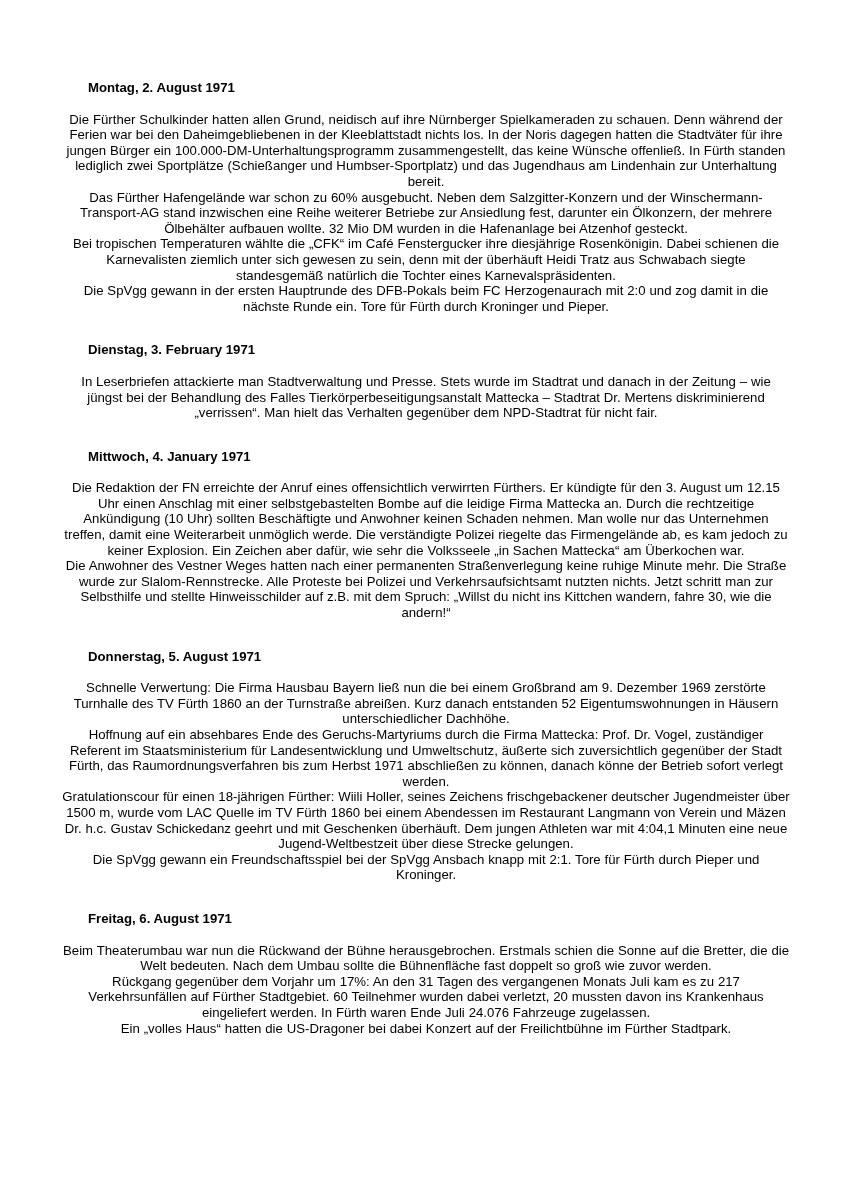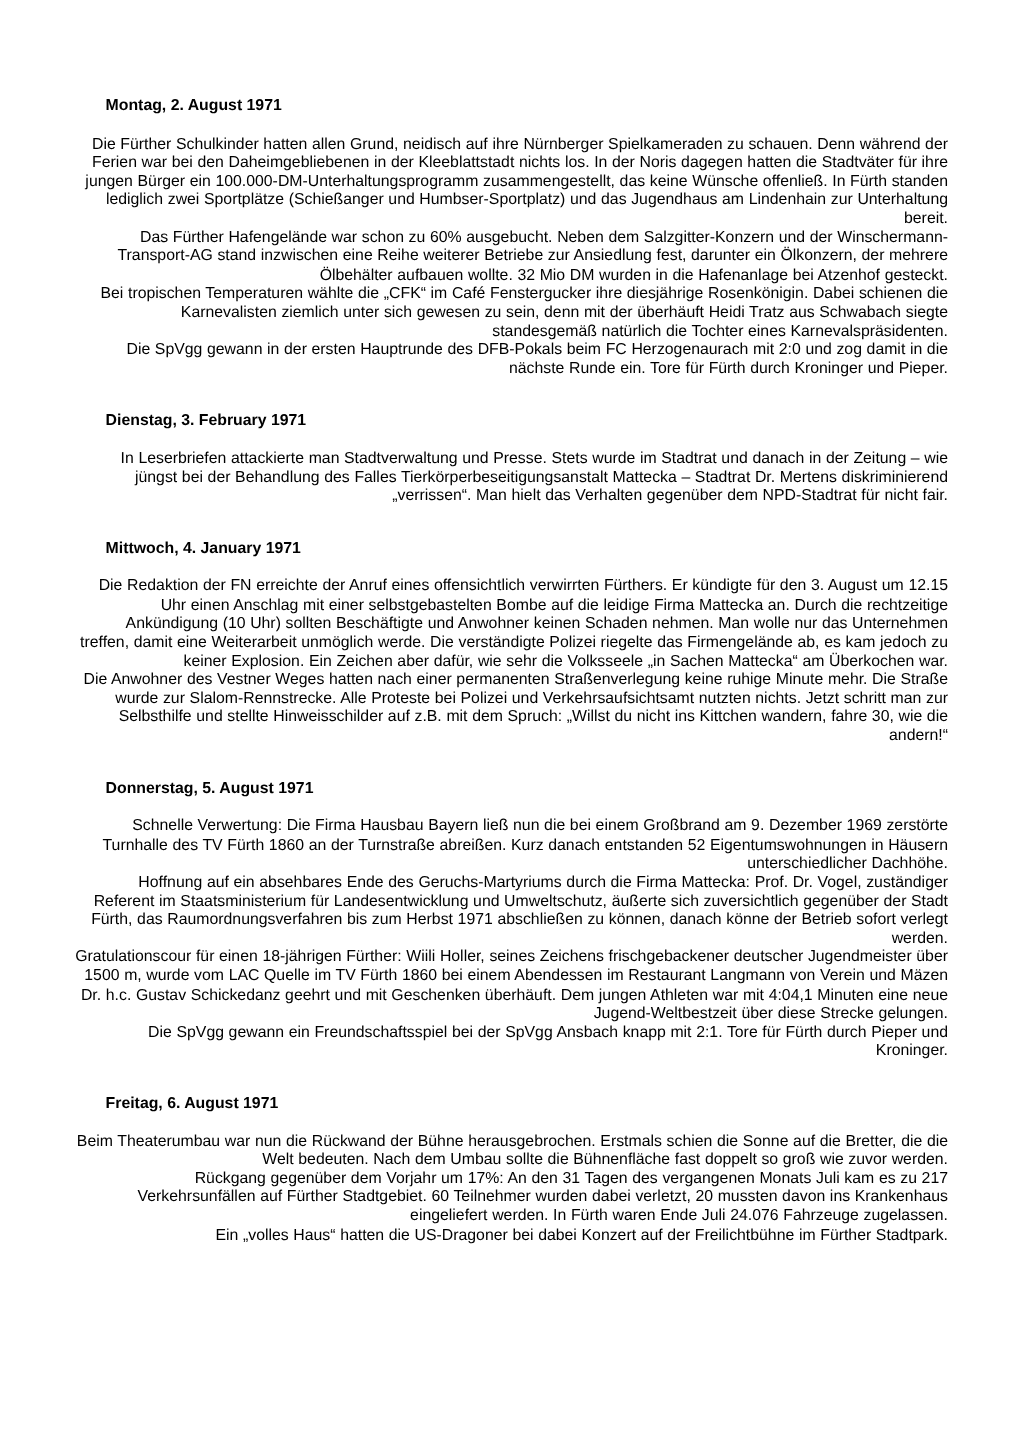--- a/index.html
+++ b/index.html
@@ -33,21 +33,21 @@
     font-size: 13.2px;
     font-weight: bold;
     line-height: 15.6px;
     margin: 0 0 16px 0;
     padding-left: 26px;
   }
   .para {
     margin: 0;
     font-size: 13.2px;
     line-height: 15.6px;
-    text-align: right;
+    text-align: center;
     word-spacing: 0.2px;
   }
   .page-number {
     position: absolute;
     left: 0;
     bottom: 38px;
     width: 100%;
     text-align: right;
     font-size: 17px;
     padding-left: 31px;

